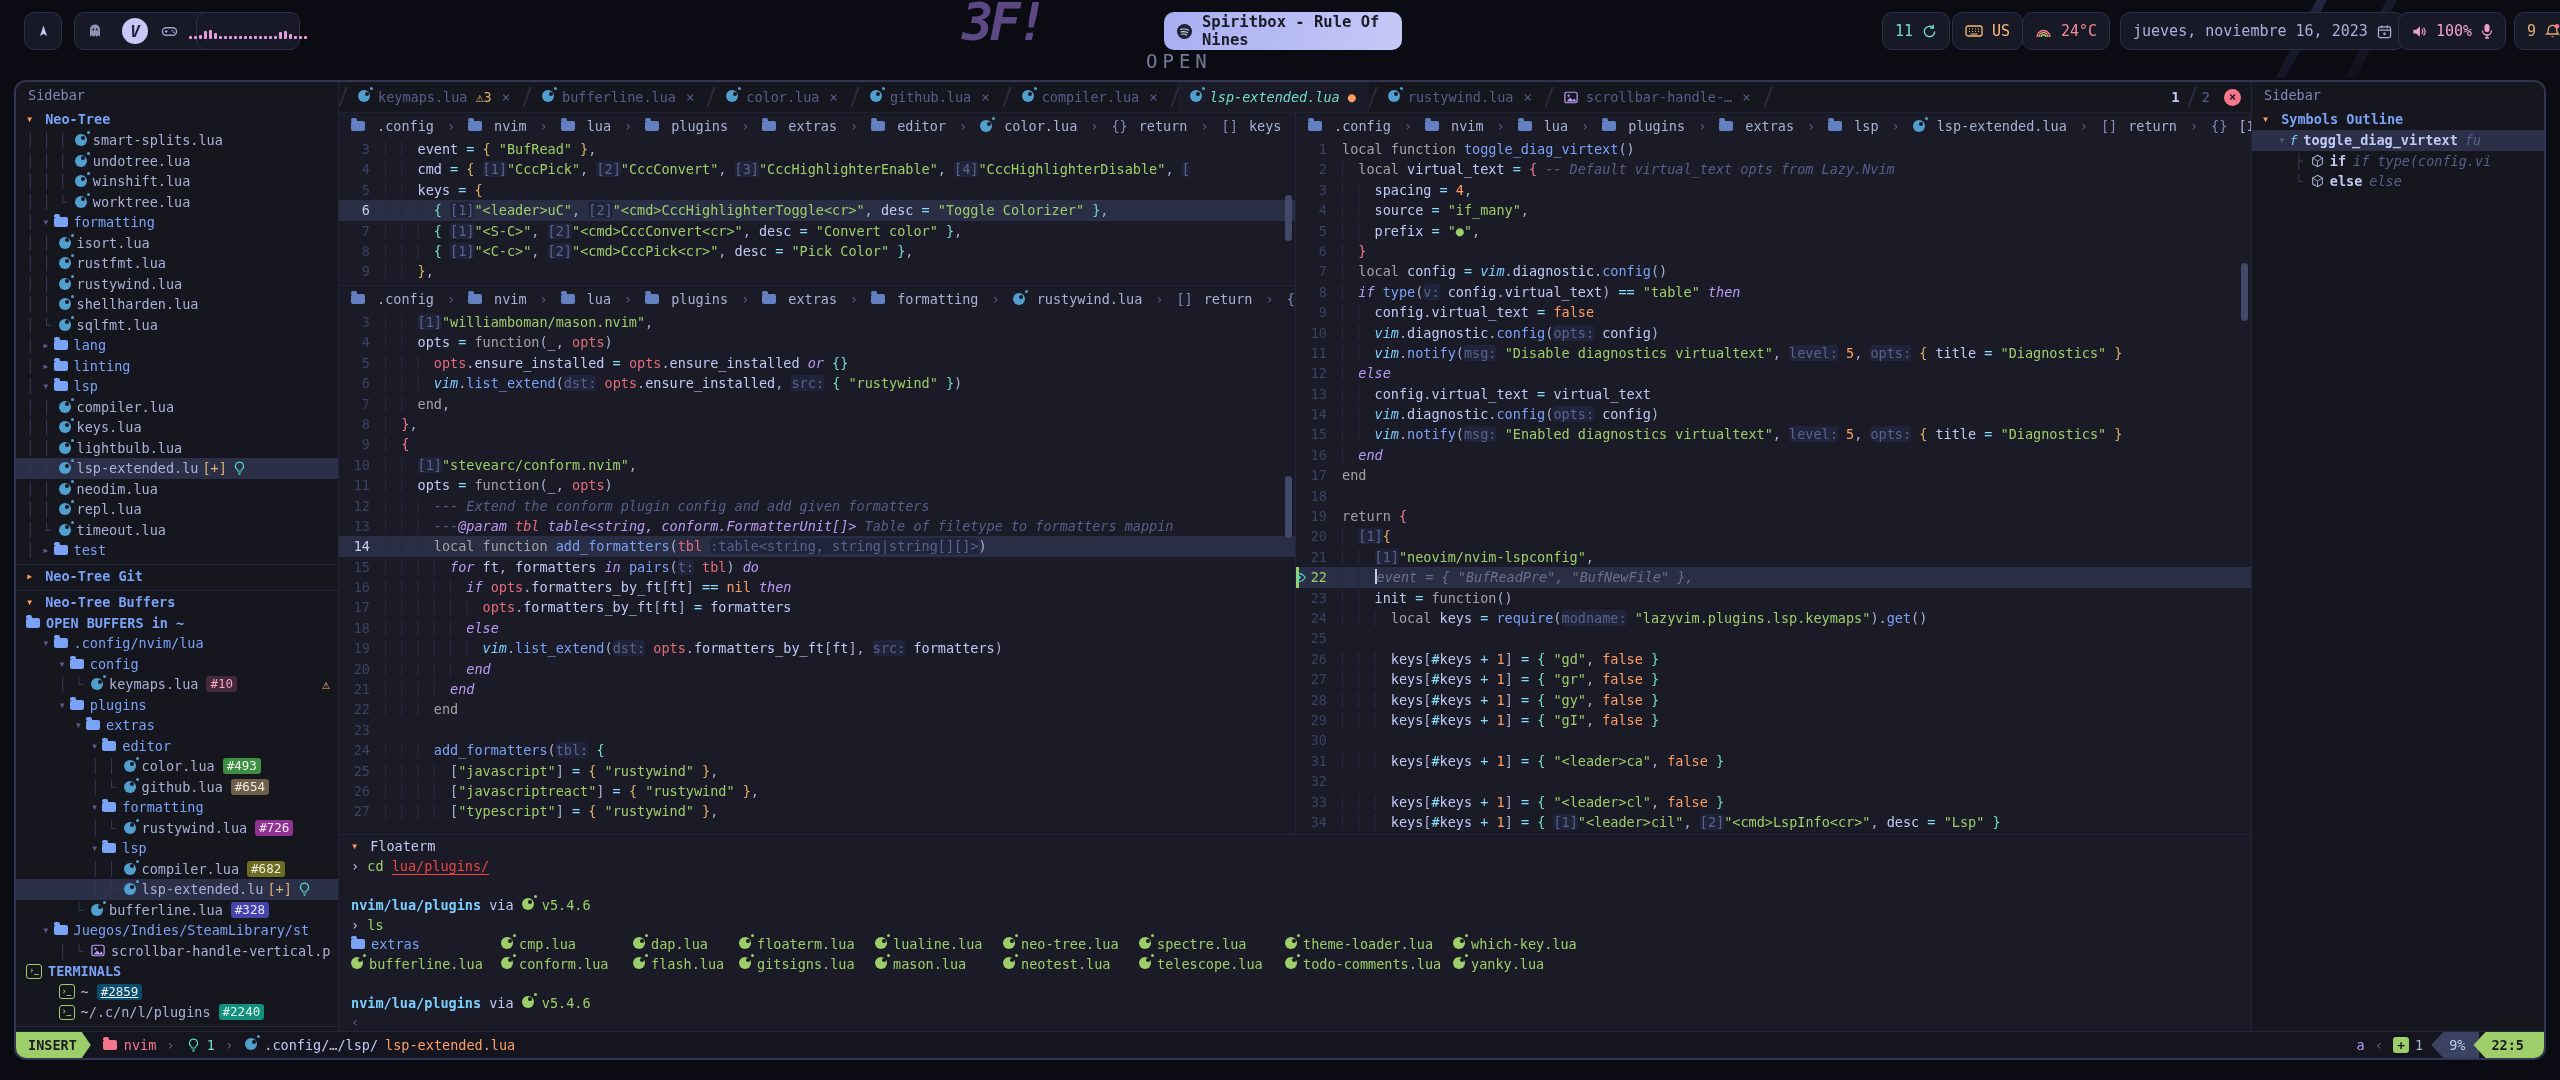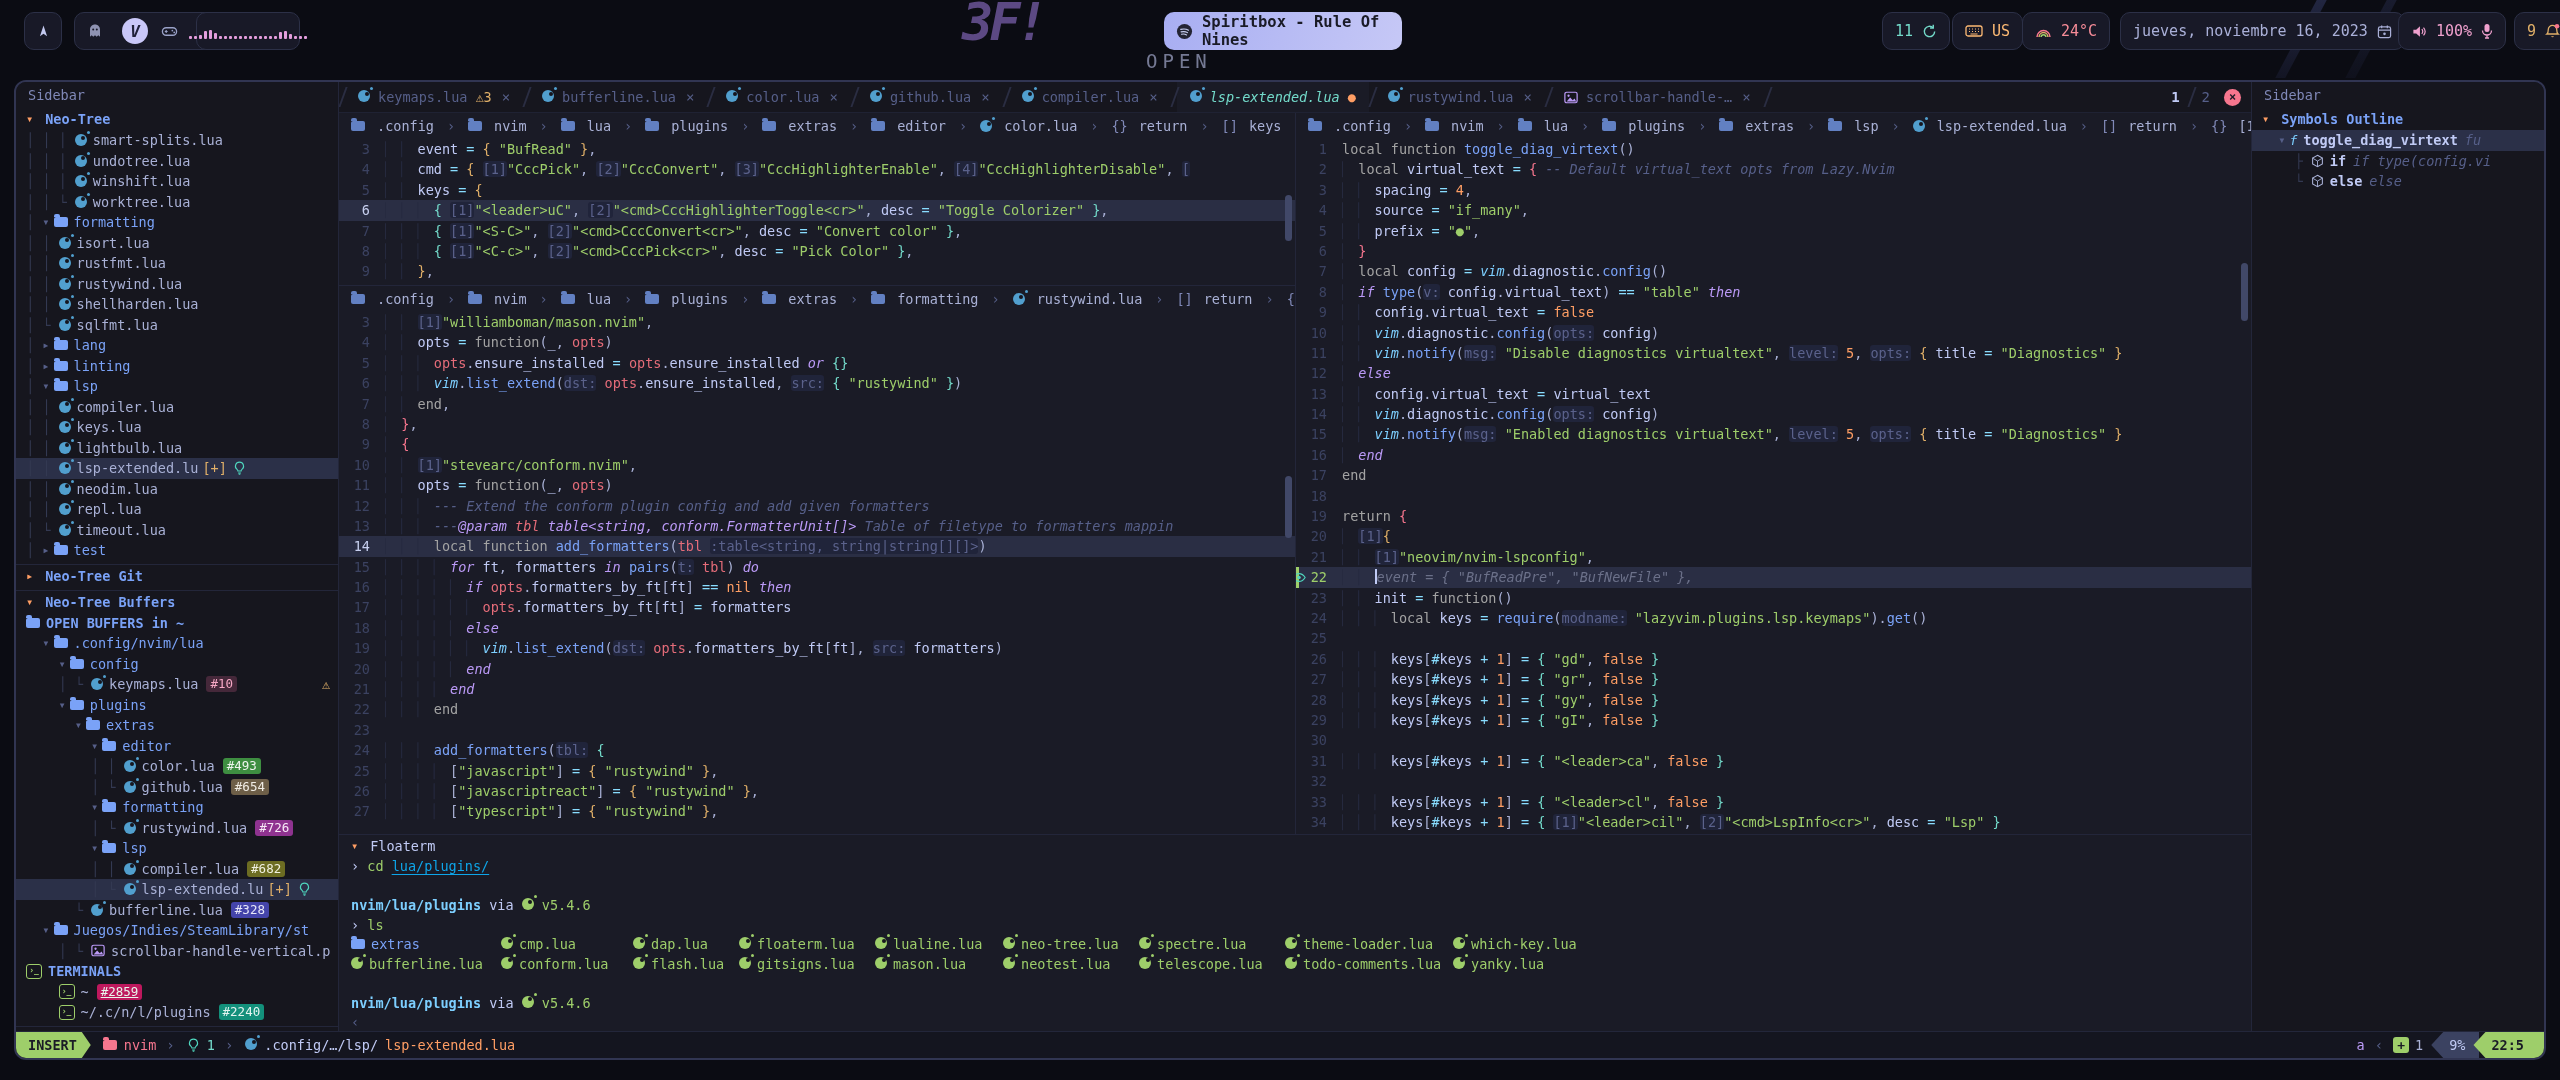--- a/index.html
+++ b/index.html
@@ -94,21 +94,21 @@
   .t-bi{color:#7dcfff;font-style:italic}.t-pr{color:#e56c79}.t-ri{color:#e56c79;font-style:italic}
   .t-kd{color:#bb9af7;font-style:italic}.t-gh{color:#6b7089;font-style:italic}
   .t-h{color:#5b628c;background:#20243a;border-radius:3px;}
   .t-g{color:#262b41;}
   .t-caret{display:inline-block;width:2px;height:15px;background:#c0caf5;vertical-align:-2px;}
   
   .term{height:196px;flex:none;border-top:1px solid #23263a;background:#1a1b26;overflow:hidden;font-size:13.5px;}
   .thead{display:flex;align-items:center;gap:8px;height:22px;padding-left:12px;color:#c0caf5;}
   .thead .chv{color:#ff9e64;}
   .tline{display:flex;align-items:center;height:19.5px;line-height:19.5px;padding-left:12px;white-space:pre;color:#c0caf5;}
-  .tt-tp{color:#c0caf5}.tt-tg{color:#9ece6a}.tt-tu{color:#0ea5e9;text-decoration:underline;text-underline-offset:3px;}
+  .tt-tp{color:#c0caf5}.tt-tg{color:#9ece6a}.tt-tu{color:#ef4444;text-decoration:underline;text-underline-offset:3px;}
   .tt-tc{color:#7dcfff;font-weight:bold}.tt-tw{color:#c0caf5}.tt-td{color:#565f89}
   .tcol{display:inline-flex;align-items:center;gap:6px;color:#9ece6a;}
   .tcol.dir{color:#7aa2f7;}
   
   .statusbar{height:26px;flex:none;background:#14151f;border-top:1px solid #23263a;display:flex;align-items:center;font-size:13.5px;color:#a9b1d6;}
   .mode{background:#9ece6a;color:#1a1b26;font-weight:bold;height:100%;display:flex;align-items:center;padding:0 14px 0 12px;
     clip-path:polygon(0 0,calc(100% - 9px) 0,100% 50%,calc(100% - 9px) 100%,0 100%);}
   .st-item{display:flex;align-items:center;gap:7px;margin-left:12px;}
   .st-proj{color:#f7768e;}
   .st-sep{color:#565f89;margin-left:10px;font-size:14px;}
@@ -340,21 +340,21 @@
                   <path d="M6.3 14.6h3.4M7 16.2h2" stroke="#4fd6be" stroke-width="1.3"></path>
                 </svg></span></div>
             <div class="trow"><span class="tg">      └ </span><span class="ic icgap c-lua"><span class="li"></span></span><span>bufferline.lua</span><span class="badge" style="background: rgb(68, 68, 170); color: rgb(232, 232, 248);">#328</span></div>
             <div class="trow"><span class="tg">  </span><span class="chv">▾</span><span class="ic icgap c-folder"><span class="fi"></span></span><span class="lbl-dir">Juegos/Indies/SteamLibrary/st</span></div>
             <div class="trow"><span class="tg">    │ └ </span><span class="ic icgap c-img"><svg width="14" height="13" viewBox="0 0 16 14">
                   <rect x="1" y="1" width="14" height="12" rx="2" fill="none" stroke="currentColor" stroke-width="1.4"></rect>
                   <circle cx="5.2" cy="5" r="1.3" fill="currentColor"></circle>
                   <path d="M3 11.5 7 7l3 3 2-2 2 3.5z" fill="currentColor"></path>
                 </svg></span><span>scrollbar-handle-vertical.p</span></div>
             <div class="trow"><span class="ic icgap c-lua"><span class="ti">›_</span></span><span class="lbl-head">TERMINALS</span></div>
-            <div class="trow"><span class="tg">    </span><span class="ic icgap c-lua"><span class="ti">›_</span></span><span>~</span><span class="badge" style="background: #be185d; color: rgb(232, 246, 236); text-decoration: underline;">#2859</span></div>
+            <div class="trow"><span class="tg">    </span><span class="ic icgap c-lua"><span class="ti">›_</span></span><span>~</span><span class="badge" style="background: #0c4a6e; color: rgb(232, 246, 236); text-decoration: underline;">#2859</span></div>
             <div class="trow"><span class="tg">    </span><span class="ic icgap c-lua"><span class="ti">›_</span></span><span>~/.c/n/l/plugins</span><span class="badge" style="background: rgb(19, 144, 123); color: rgb(228, 244, 240);">#2240</span></div>
           </div>
         </div>
     </div>
     <div class="center">
       <div class="tabbar" id="tabbar">
           <span class="tsep"></span>
           <div class="tab">
             <span class="ic c-lua"><span class="li"></span></span>
             <span>keymaps.lua</span>

